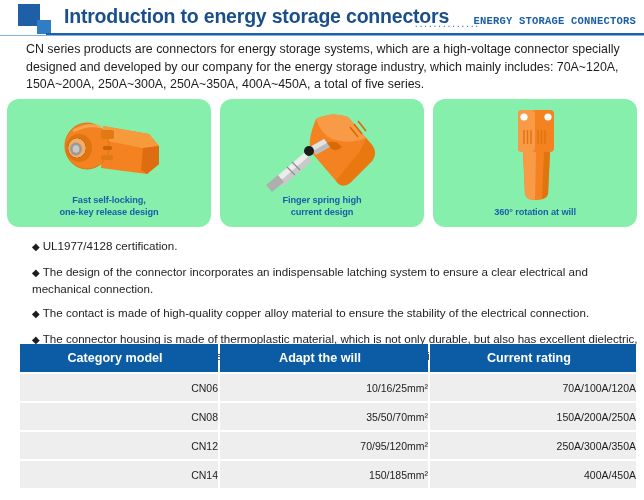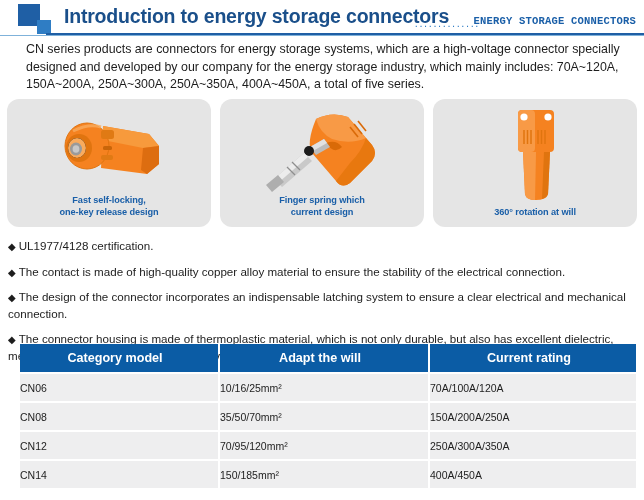--- a/index.html
+++ b/index.html
@@ -54,21 +54,21 @@
   }
 
   
   .cards {
     position: absolute; left: 7px; top: 99px;
     width: 630px; height: 128px;
     display: flex; gap: 9px;
   }
   .card {
     flex: 1 1 0; position: relative;
-    background: #e5e5e5; border-radius: 12px;
+    background: #86efac; border-radius: 12px;
     display: flex; flex-direction: column;
     align-items: center; justify-content: flex-start;
   }
   .card-art {
     flex: 1 1 auto; width: 100%;
     display: flex; align-items: center; justify-content: center;
     padding-top: 4px;
   }
   .card-label {
     font-size: 9.2px; font-weight: 700; color: #1a5fa8;
@@ -76,38 +76,39 @@
     padding-bottom: 9px; letter-spacing: -0.1px;
   }
 
   
   .bullets {
     position: absolute; left: 8px; right: 6px; top: 238px;
   }
   .bullet {
     font-size: 11.6px; line-height: 16px; color: #1d1d1d;
     margin-bottom: 8.5px;
+    margin-left: 24px;
   }
   .bullet .dia { color:#1d1d1d; font-size: 10px; margin-right: 3px; }
 
   
   .spec-table {
     position: absolute; left: 18px; top: 342px;
     width: 612px;
     border-collapse: separate; border-spacing: 2px 2px;
     table-layout: fixed;
   }
   .spec-table th {
     background: #0b5ca5; color: #ffffff;
     font-size: 12.6px; font-weight: 700;
     padding: 7px 8px 7px 0; text-align: center;
   }
   .spec-table td {
     background: #eeeeef; color: #1d1d1d;
-    font-size: 10.5px; text-align: left;
+    font-size: 10.5px; text-align: right;
     padding: 7.5px 0 7.5px 0;
   }
   .col-a { width: 198px; }
   .col-b { width: 208px; }
   .col-c { width: 206px; }
 </style>
 </head>
 <body>
 
 <div class="page">
@@ -176,21 +177,21 @@
             <path d="M20 74 L50 48 L54 52 L24 78 Z" fill="#ececec"></path>
             <path d="M12 80 L24 70 L30 77 L18 87 Z" fill="#aeaeae"></path>
             <g stroke="#8e8e8e" stroke-width="1.2">
               <line x1="33" y1="62" x2="41" y2="70"></line>
               <line x1="38" y1="57" x2="46" y2="65"></line>
             </g>
           </g>
         </svg>
       </div>
       <div class="card-label">
-        <span>Finger spring which</span><br>
+        <span>Finger spring high</span><br>
         <span>current design</span>
       </div>
     </div>
 
     <div class="card">
       <div class="card-art">
         <svg width="70" height="98" viewBox="0 0 70 98">
           <g>
             <rect x="18" y="4" width="36" height="42" rx="4" fill="#f58220"></rect>
             <rect x="18" y="4" width="17" height="42" rx="4" fill="#f89a46"></rect>
@@ -215,24 +216,24 @@
       </div>
     </div>
 
   </div>
 
   <div class="bullets">
     <div class="bullet">
       <span class="dia">◆</span><span>UL1977/4128 certification.</span>
     </div>
     <div class="bullet">
+      <span class="dia">◆</span><span>The design of the connector incorporates an indispensable latching system to ensure a clear electrical and mechanical connection.</span>
+    </div>
+    <div class="bullet">
       <span class="dia">◆</span><span>The contact is made of high-quality copper alloy material to ensure the stability of the electrical connection.</span>
-    </div>
-    <div class="bullet">
-      <span class="dia">◆</span><span>The design of the connector incorporates an indispensable latching system to ensure a clear electrical and mechanical connection.</span>
     </div>
     <div class="bullet">
       <span class="dia">◆</span><span>The connector housing is made of thermoplastic material, which is not only durable, but also has excellent dielectric, mechanical properties and meets the environment through lead-free certification.</span>
     </div>
   </div>
 
   <table class="spec-table">
     <colgroup>
       <col class="col-a">
         <col class="col-b">

